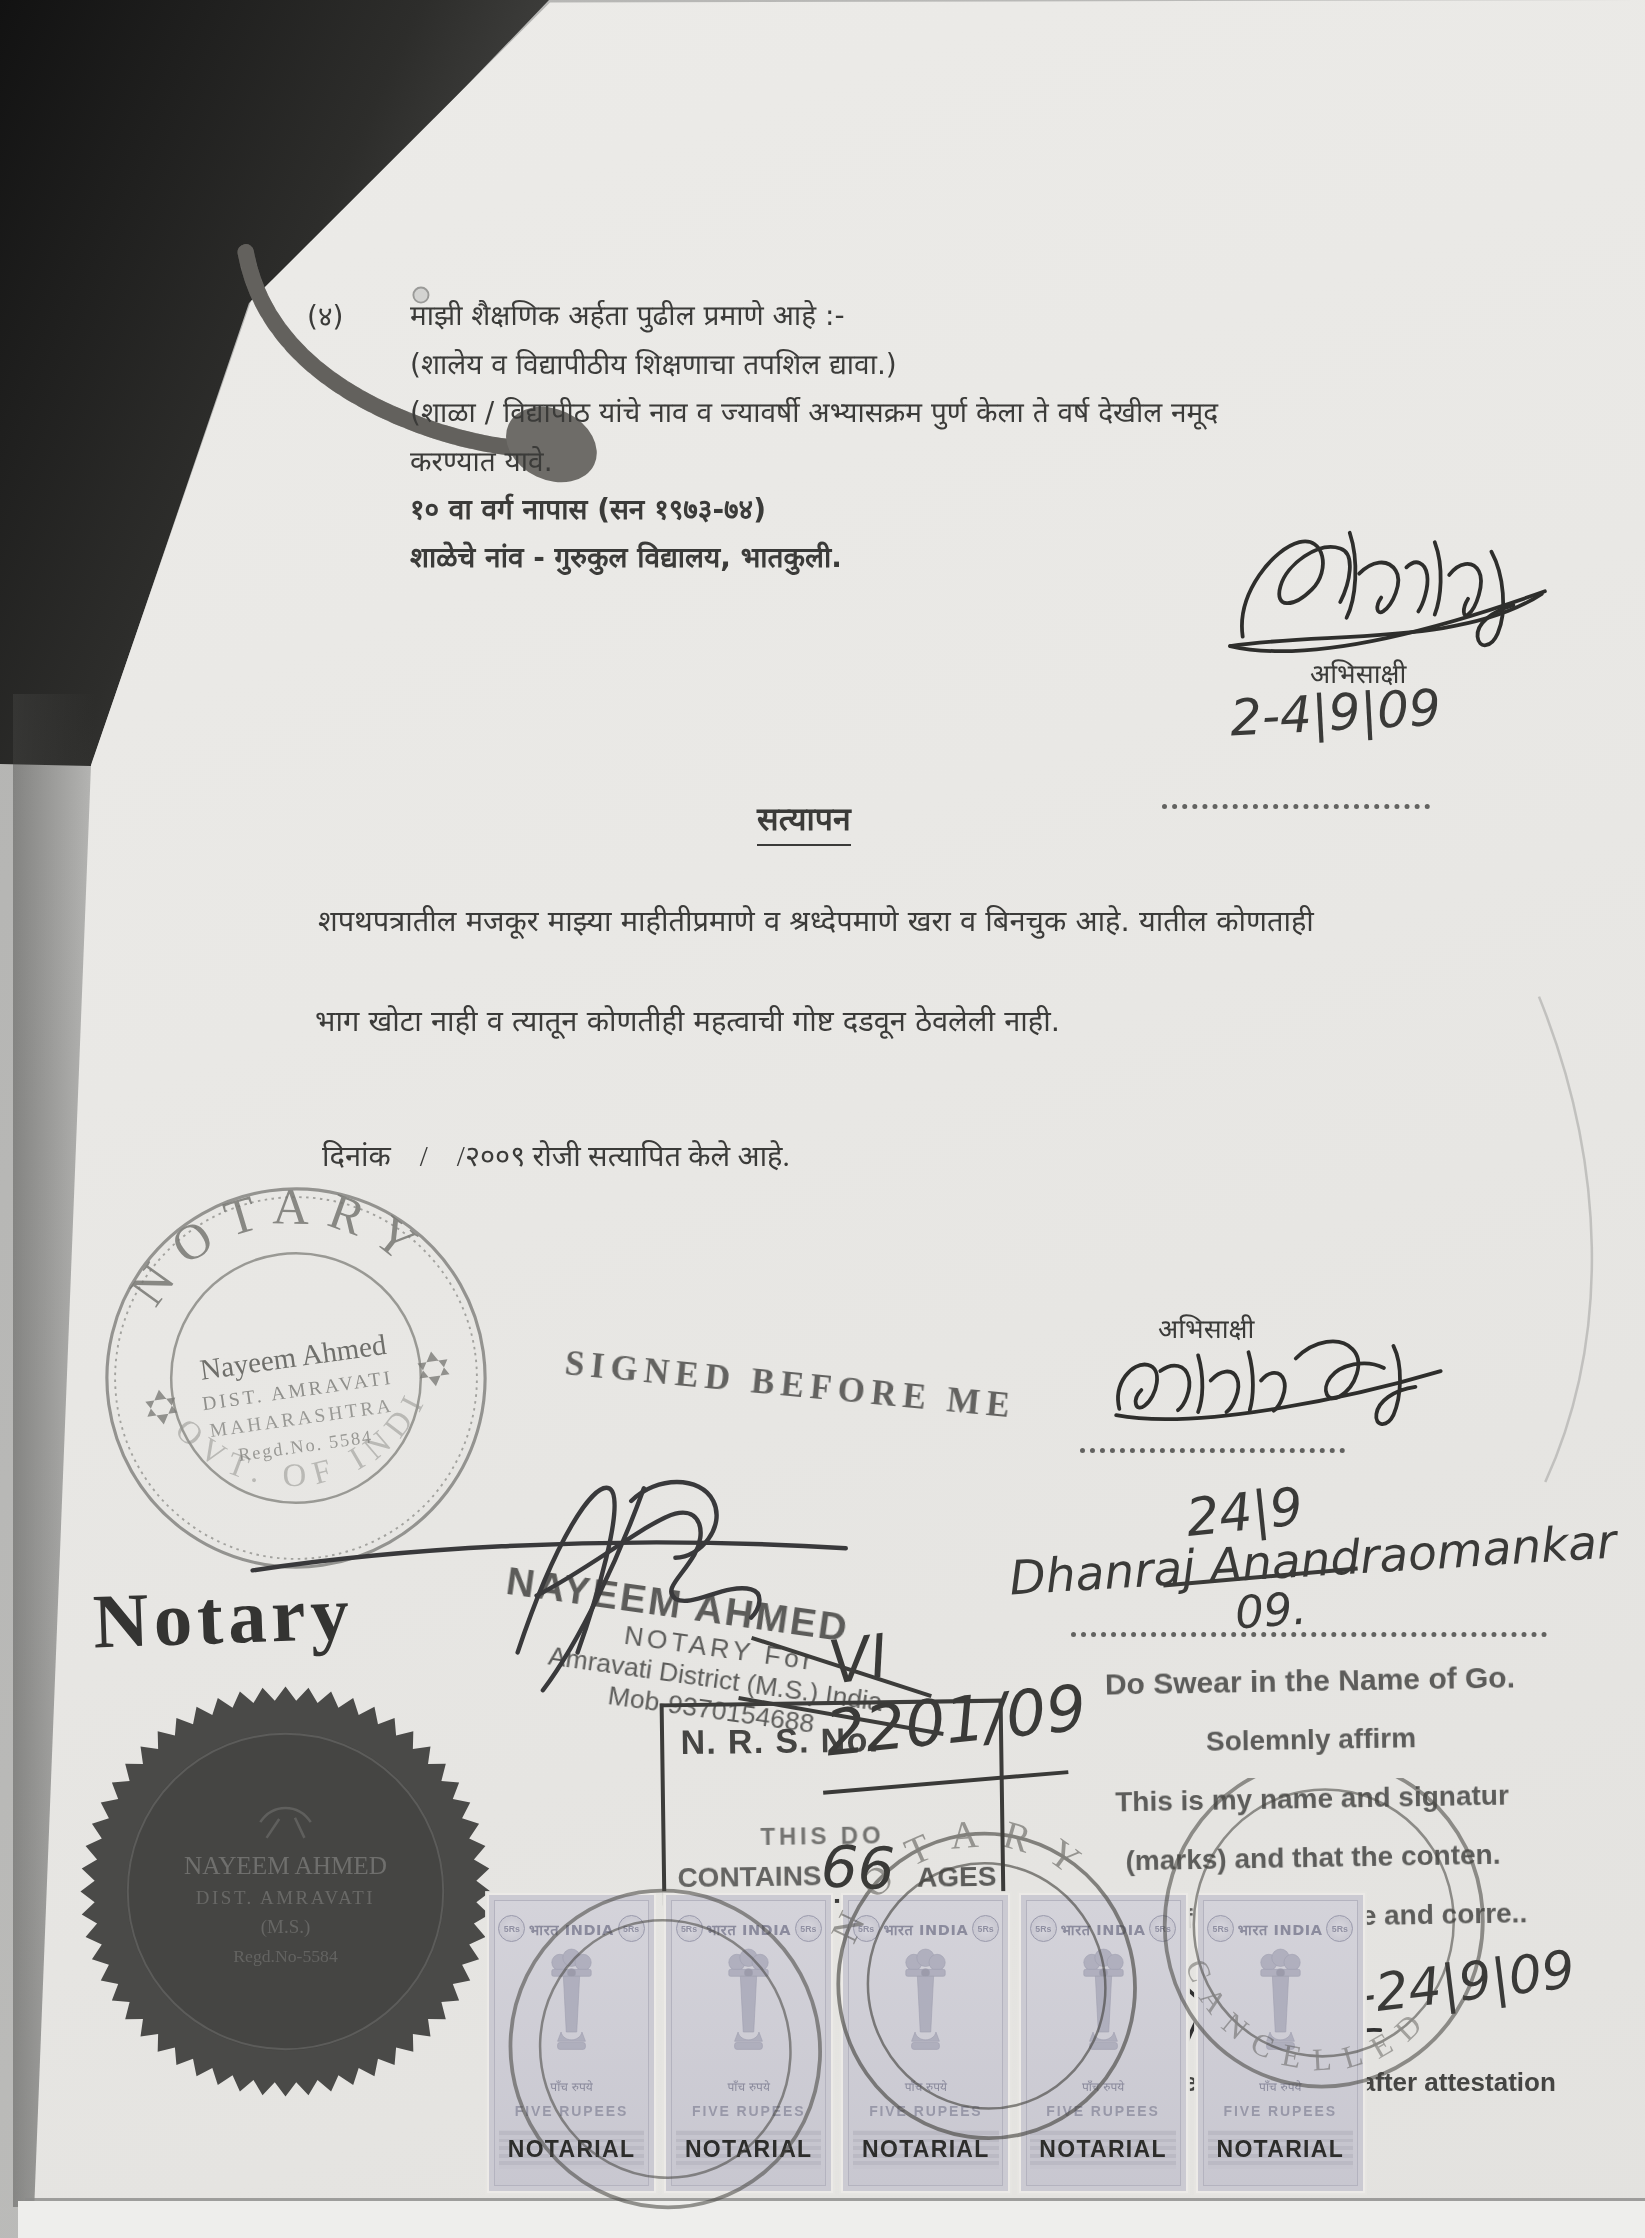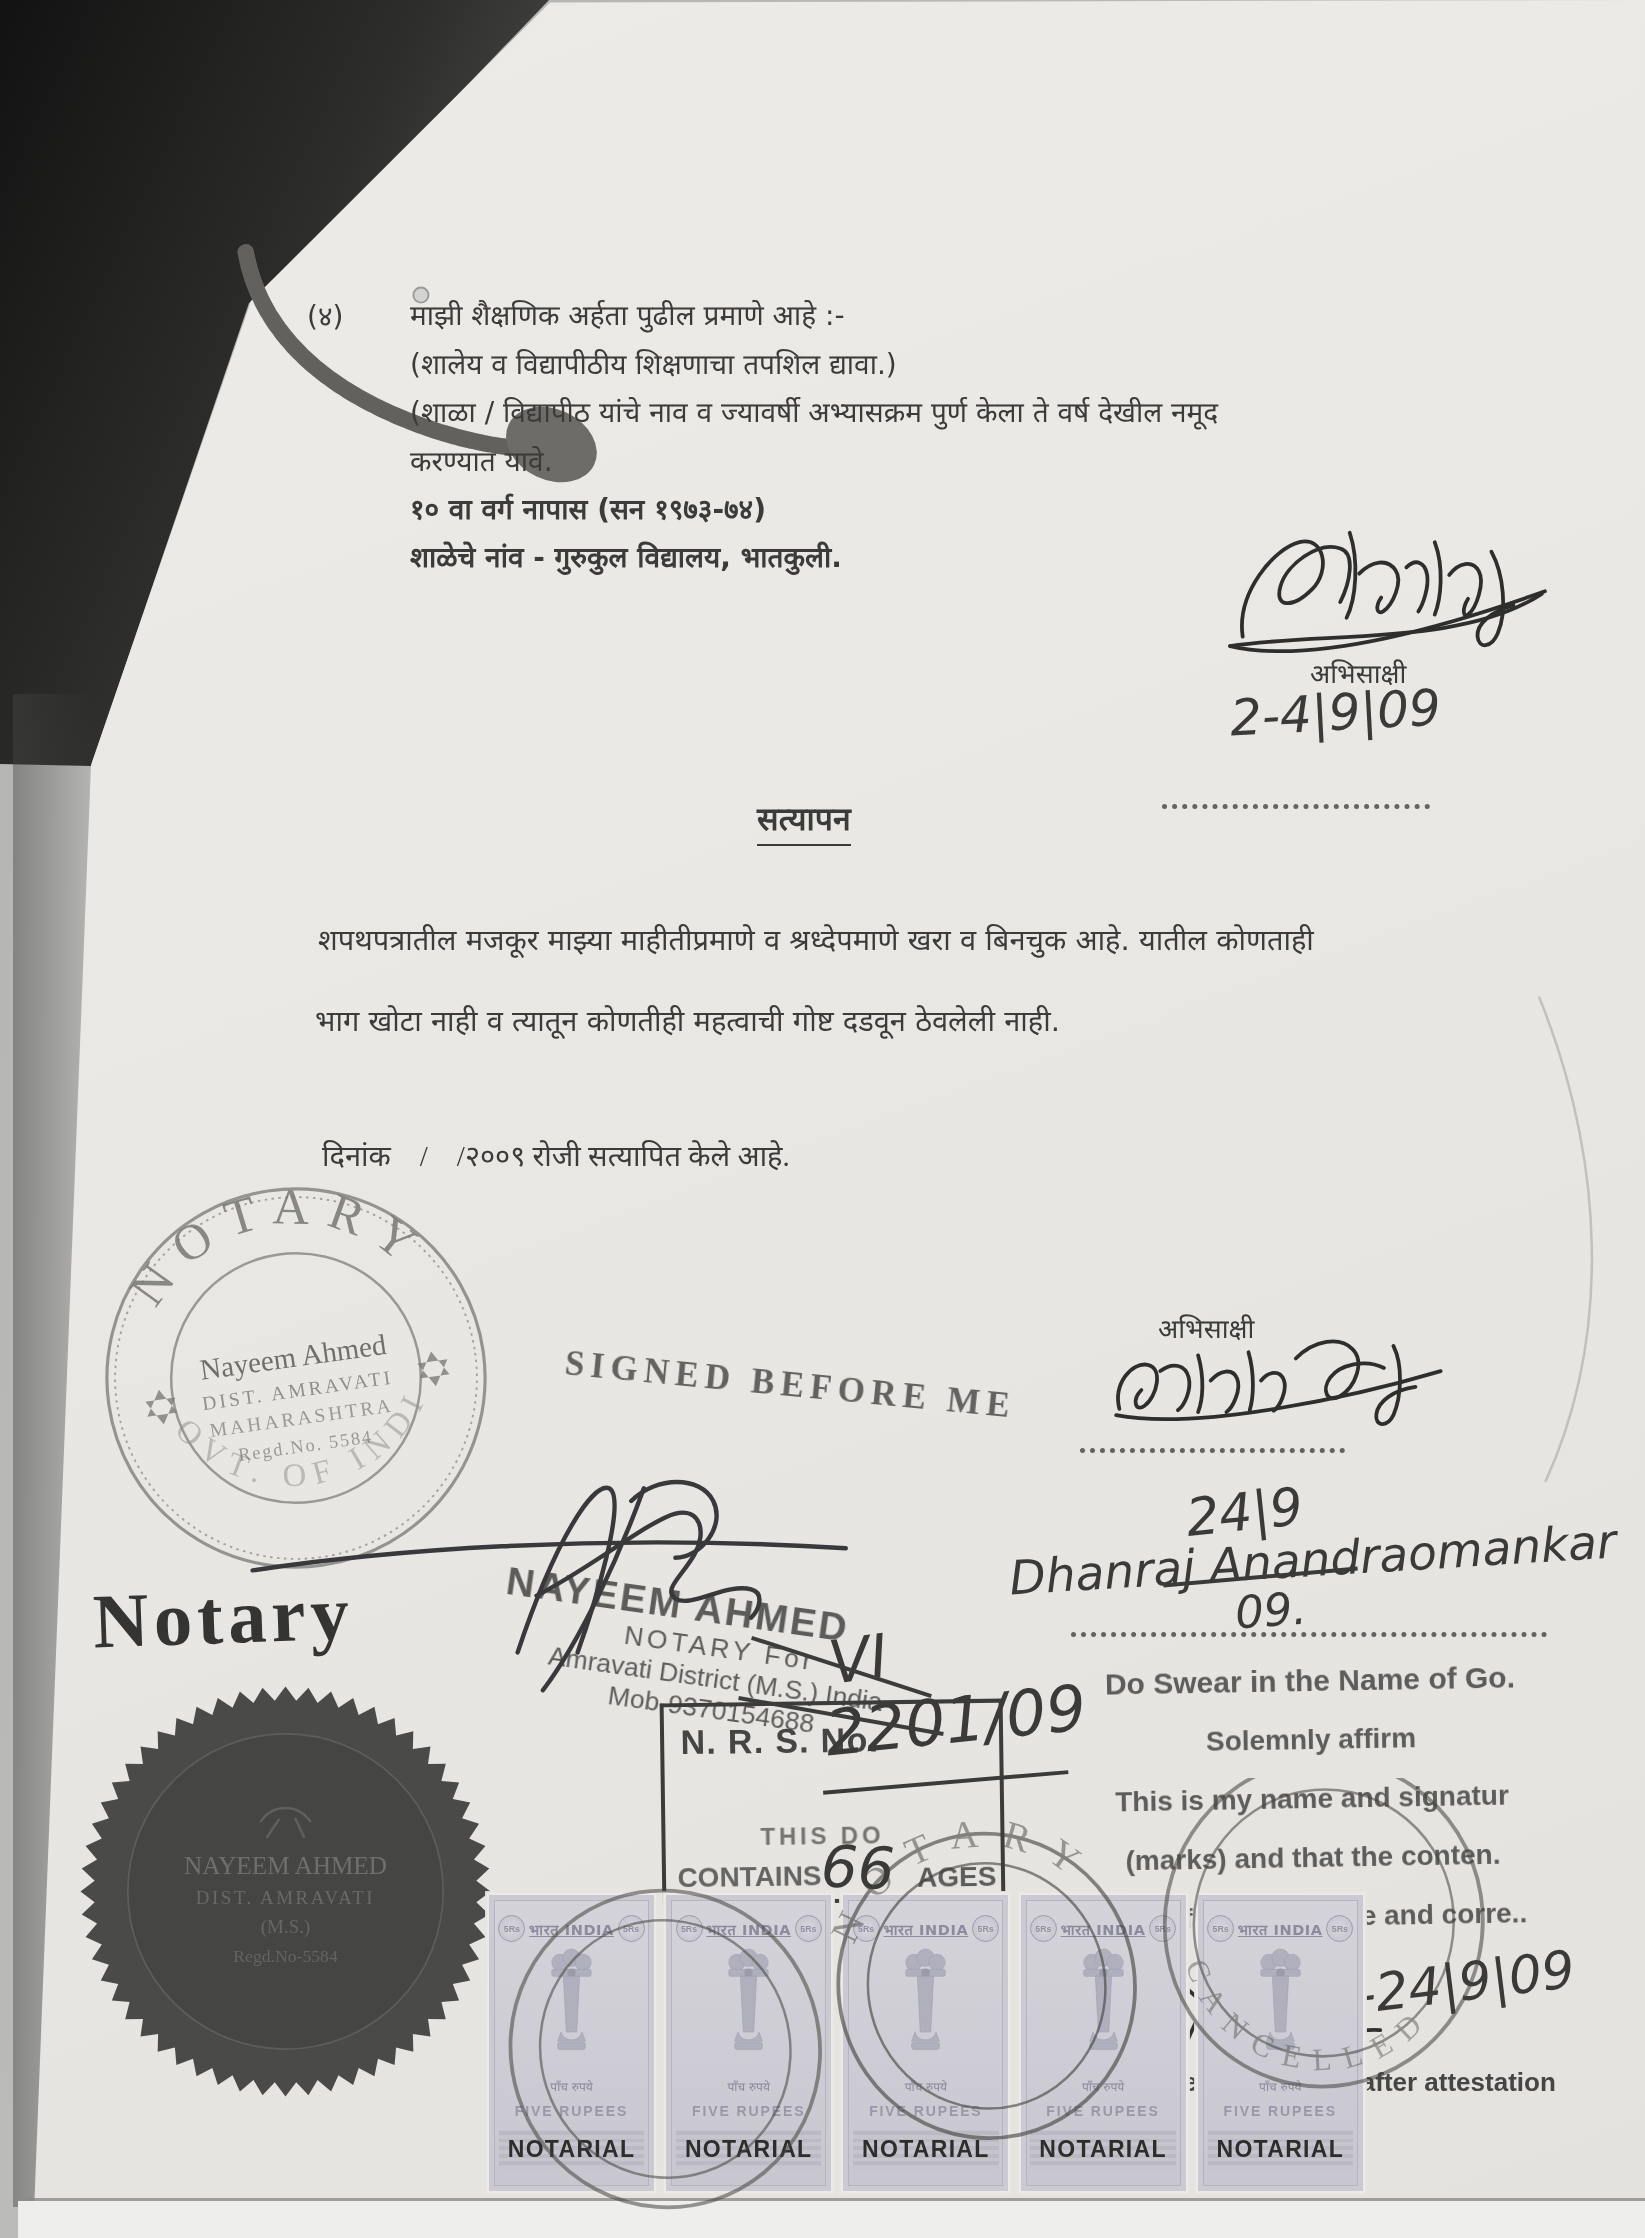--- a/index.html
+++ b/index.html
@@ -29,21 +29,21 @@
   .blur{filter:blur(0.3px);}
   
   #nrsbox{border:4.4px solid #3c3c3a;transform:rotate(-.8deg);}
   
   #stamps{display:flex;gap:8.2px;}
   .rstamp{position:relative;width:169px;height:300px;background:#cbcad2;border:2.5px solid #eceae7;
           box-sizing:border-box;overflow:hidden;box-shadow:0 0 0 1.9px #e6e5e2;}
   .rs-inner{position:absolute;inset:5px;border:1.3px solid #b4b3bf;
             background:linear-gradient(#d4d3da,#c8c7d0);display:flex;flex-direction:column;align-items:center;}
   .rs-top{display:flex;align-items:center;gap:3.8px;margin-top:14px;}
-  .rs-country{font:bold 14.5px "DejaVu Sans",sans-serif;color:#8b8b9d;letter-spacing:0.6px;text-decoration:underline;}
+  .rs-country{font:bold 14.5px "DejaVu Sans",sans-serif;color:#8b8b9d;letter-spacing:0.6px;}
   .rs-med{width:25px;height:25px;border:1.3px solid #9a9aac;border-radius:50%;color:#9090a2;
           font:bold 8.8px "Liberation Sans",sans-serif;display:flex;align-items:center;justify-content:center;
           background:radial-gradient(#d8d7de,#c2c1cb);}
   .rs-pillar{width:73px;height:116px;margin-top:2.5px;opacity:.8;}
   .rs-hindi{font:12px "DejaVu Sans",sans-serif;color:#8a8a9c;margin-top:17px;}
   .rs-eng{font:bold 14px "Liberation Sans",sans-serif;color:#9898a8;letter-spacing:1.9px;margin-top:8px;}
   .rs-band{position:absolute;left:3.8px;right:3.8px;bottom:16.4px;height:39px;
            background:repeating-linear-gradient(0deg,#c6c5ce 0 3.8px,#bbbac4 3.8px 7.6px);
            color:#2d2d2b;font:bold 23px "Liberation Sans",sans-serif;display:flex;align-items:center;
            justify-content:center;letter-spacing:1.3px;}
@@ -86,21 +86,21 @@
       <path d="M435,55 C455,92 460,150 445,185 C435,208 415,210 413,190 C411,170 435,150 470,140"></path>
       <path d="M20,205 C150,235 360,175 520,118"></path>
       <path d="M20,205 C170,182 390,205 515,122"></path>
     </g>
   </svg>
   <div class="abs z3 dev" style="left:1310px;top:655px;font-size:26.5px">अभिसाक्षी</div>
   <div class="abs z4 hand" style="left:1230px;top:684px;font-size:50px;transform:rotate(-3deg)">2-4|9|09</div>
   <div class="abs z3 dotline" style="left:1162px;top:804px;width:268px"></div>
 
   <div class="abs z3 dev devb" style="left:757px;top:796px;font-size:32px;border-bottom:2.5px solid #3b3b39;padding-bottom:5px">सत्यापन</div>
-  <div class="abs z3 dev" style="left:318px;top:919px;font-size:29px">शपथपत्रातील मजकूर माझ्या माहीतीप्रमाणे व श्रध्देपमाणे खरा व बिनचुक आहे. यातील कोणताही</div>
+  <div class="abs z3 dev" style="left:318px;top:900px;font-size:29px">शपथपत्रातील मजकूर माझ्या माहीतीप्रमाणे व श्रध्देपमाणे खरा व बिनचुक आहे. यातील कोणताही</div>
   <div class="abs z3 dev" style="left:315px;top:1000px;font-size:29px">भाग खोटा नाही व त्यातून कोणतीही महत्वाची गोष्ट दडवून ठेवलेली नाही.</div>
   <div class="abs z3 dev pre" style="left:322px;top:1135px;font-size:29px">दिनांक    /    /२००९ रोजी सत्यापित केले आहे.</div>
 
   <svg class="abs z3" style="left:88px;top:1170px;transform:rotate(-8deg);opacity:.9" width="416" height="416" viewBox="0 0 660 660">
     <circle cx="330" cy="330" r="300" fill="none" stroke="#73736f" stroke-width="5" opacity=".8"></circle>
     <circle cx="330" cy="330" r="287" fill="none" stroke="#7a7a76" stroke-width="3" stroke-dasharray="4 7" opacity=".7"></circle>
     <circle cx="330" cy="330" r="198" fill="none" stroke="#74746f" stroke-width="4" opacity=".75"></circle>
     <path id="rsTop" d="M 85,330 A 245,245 0 0 1 575,330" fill="none"></path>
     <path id="rsBot" d="M 115,365 A 238,238 0 0 0 545,365" fill="none"></path>
     <text font-size="80" fill="#6b6b67" letter-spacing="26" opacity=".85">

